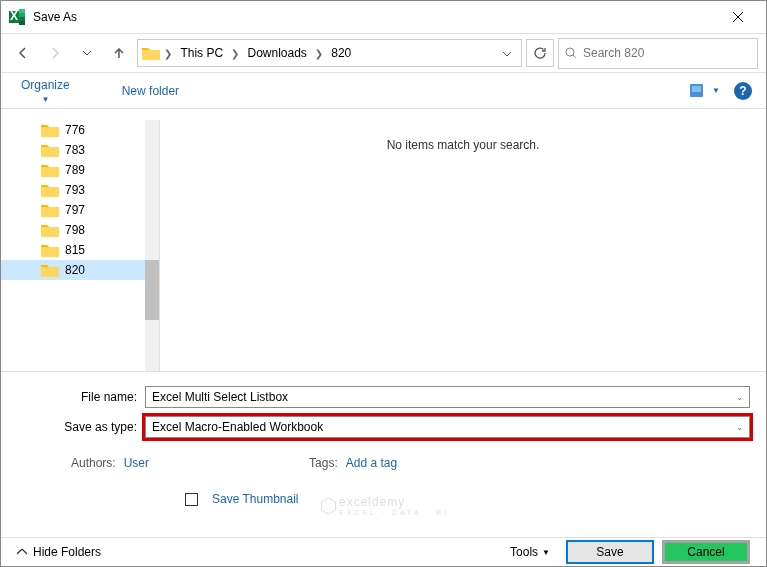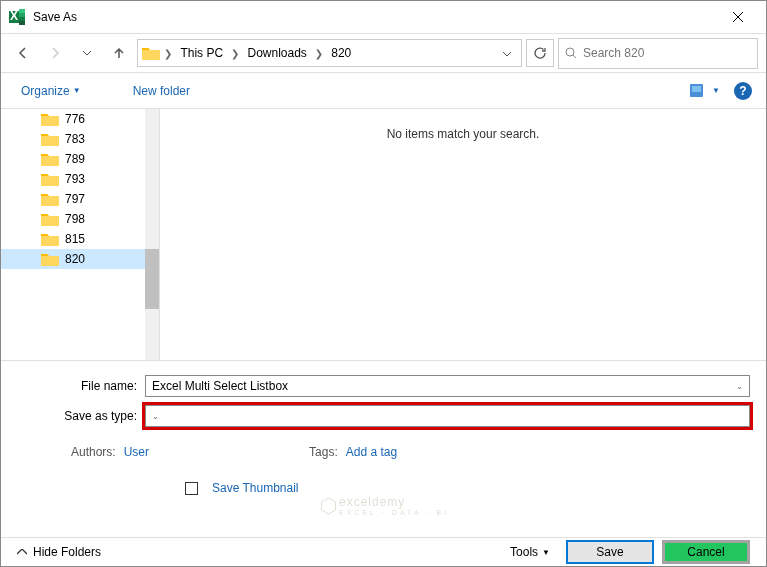--- a/index.html
+++ b/index.html
@@ -16,27 +16,27 @@
     .breadcrumb-bar { flex: 1; height: 28px; border: 1px solid #ccc; display: flex; align-items: center; padding: 0 4px; gap: 2px; }
     .folder-icon-small { width: 18px; height: 14px; }
     .breadcrumb-item { padding: 2px 4px; color: #000; cursor: pointer; }
     .breadcrumb-sep { color: #666; font-size: 10px; padding: 0 2px; }
     .breadcrumb-drop { margin-left: auto; padding: 0 6px; color: #666; }
     .refresh-btn { width: 28px; height: 28px; border: 1px solid #ccc; display: flex; align-items: center; justify-content: center; }
     .search-box { width: 200px; height: 31px; border: 1px solid #ccc; display: flex; align-items: center; padding: 0 6px; gap: 6px; color: #888; }
     .search-box input { border: none; outline: none; flex: 1; color: #888; }
     
     .toolbar { height: 36px; display: flex; align-items: center; padding: 0 14px; border-bottom: 1px solid #e0e0e0; }
-    .toolbar-link { color: #1a66b3; padding: 4px 6px; cursor: pointer; display: inline-flex; align-items: center; gap: 3px; }
+    .toolbar-link { color: #1a66b3; padding: 4px 6px; cursor: pointer; display: inline-flex; align-items: center; gap: 3px; flex-direction: column; }
     .toolbar-link .caret { font-size: 8px; }
     .toolbar-spacer { flex: 1; }
     .view-btn { display: inline-flex; align-items: center; gap: 4px; padding: 2px 4px; color: #1a66b3; }
     .help-btn { width: 18px; height: 18px; border-radius: 50%; background: #1a66b3; color: #fff; display: inline-flex; align-items: center; justify-content: center; font-weight: bold; margin-left: 10px; }
     
-    .content { display: flex; height: 252px; border-bottom: 1px solid #e0e0e0; }
+    .content { display: flex; height: 252px; border-bottom: 1px solid #e0e0e0; margin-top: 11px; }
     .tree { width: 158px; overflow: hidden; position: relative; }
     .tree-scroll { width: 14px; position: absolute; right: 0; top: 0; bottom: 0; background: #f0f0f0; }
     .tree-thumb { width: 14px; height: 60px; background: #c0c0c0; position: absolute; top: 140px; }
     .tree-item { display: flex; align-items: center; padding: 3px 4px 3px 40px; cursor: pointer; gap: 6px; }
     .tree-item.selected { background: #cce8ff; }
     .folder-icon { width: 18px; height: 14px; display: inline-block; }
     .main-area { flex: 1; display: flex; justify-content: center; padding-top: 18px; color: #333; border-left: 1px solid #e0e0e0; }
     
     .form-area { padding: 14px 16px 0 16px; }
     .form-row { display: flex; align-items: center; margin-bottom: 8px; }
@@ -231,20 +231,21 @@
   <div class="form-row">
     <div class="form-label">File name:</div>
     <div class="form-input">
       <input value="Excel Multi Select Listbox" style="">
       <span class="drop-caret">⌄</span>
     </div>
   </div>
   <div class="form-row">
     <div class="form-label">Save as type:</div>
     <div class="form-input highlight">
+      <span style="flex:1">Excel Macro-Enabled Workbook</span>
       <span class="drop-caret">⌄</span>
     </div>
   </div>
   <div class="meta-row">
     <div class="meta-item">
       <span class="meta-label">Authors:</span>
       <span class="meta-value">User</span>
     </div>
     <div class="meta-item">
       <span class="meta-label">Tags:</span>

